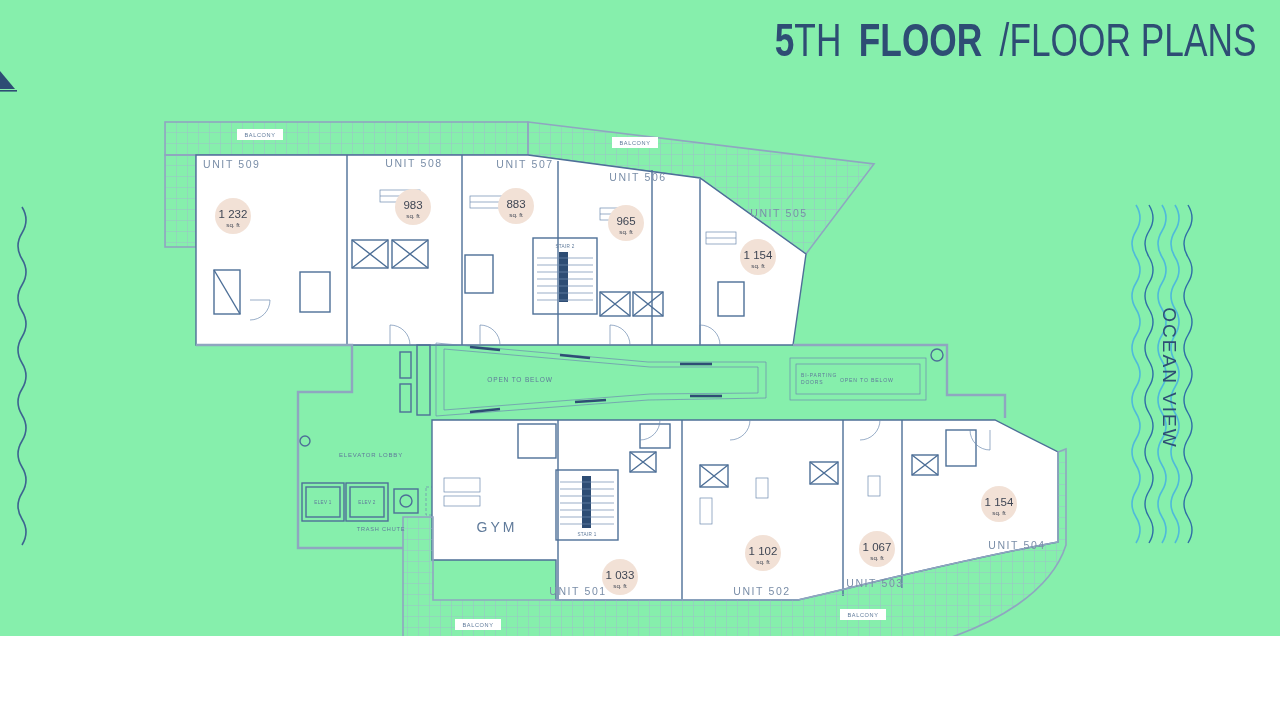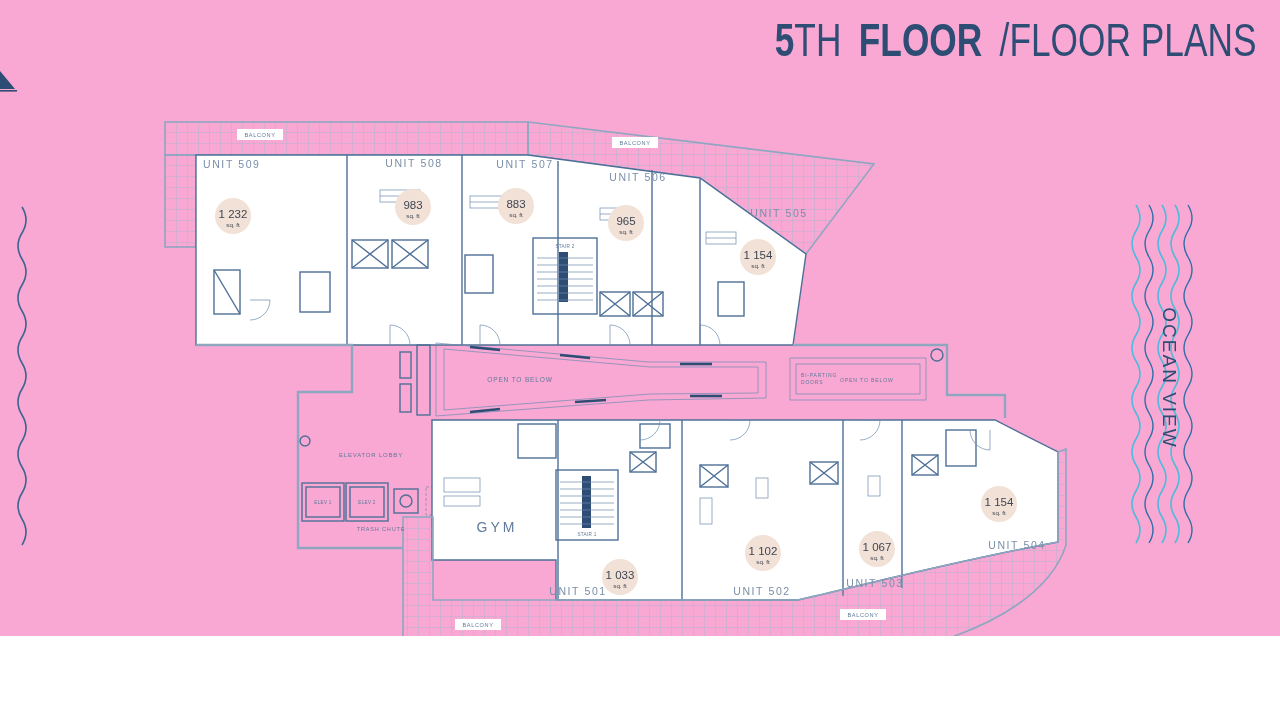--- a/index.html
+++ b/index.html
@@ -1,16 +1,16 @@
 <!DOCTYPE html>
 <html><head>
 <meta charset="utf-8">
 <style>
   html,body{margin:0;padding:0;background:#fff;}
-  .stage{position:relative;width:1280px;height:636px;background:#f9a8d4;overflow:hidden;
+  .stage{position:relative;width:1280px;height:636px;background:#86efac;overflow:hidden;
          font-family:"Liberation Sans",sans-serif;}
   .title{position:absolute;top:16px;right:24px;color:#2e4d74;font-size:42px;line-height:1.05;
          white-space:nowrap;transform:scaleX(.84) scaleY(1.12);transform-origin:100% 0;}
   .title .b{font-weight:700;}
   .title .l{font-weight:400;}
   .title .sp{margin-left:9px;}
   svg{position:absolute;left:0;top:0;}
   svg text{font-family:"Liberation Sans",sans-serif;fill:#5f7a9a;}
   .outer{fill:none;stroke:#8fa6c0;stroke-width:2.4;}
   .wall{fill:none;stroke:#4d6f97;stroke-width:1.4;}

